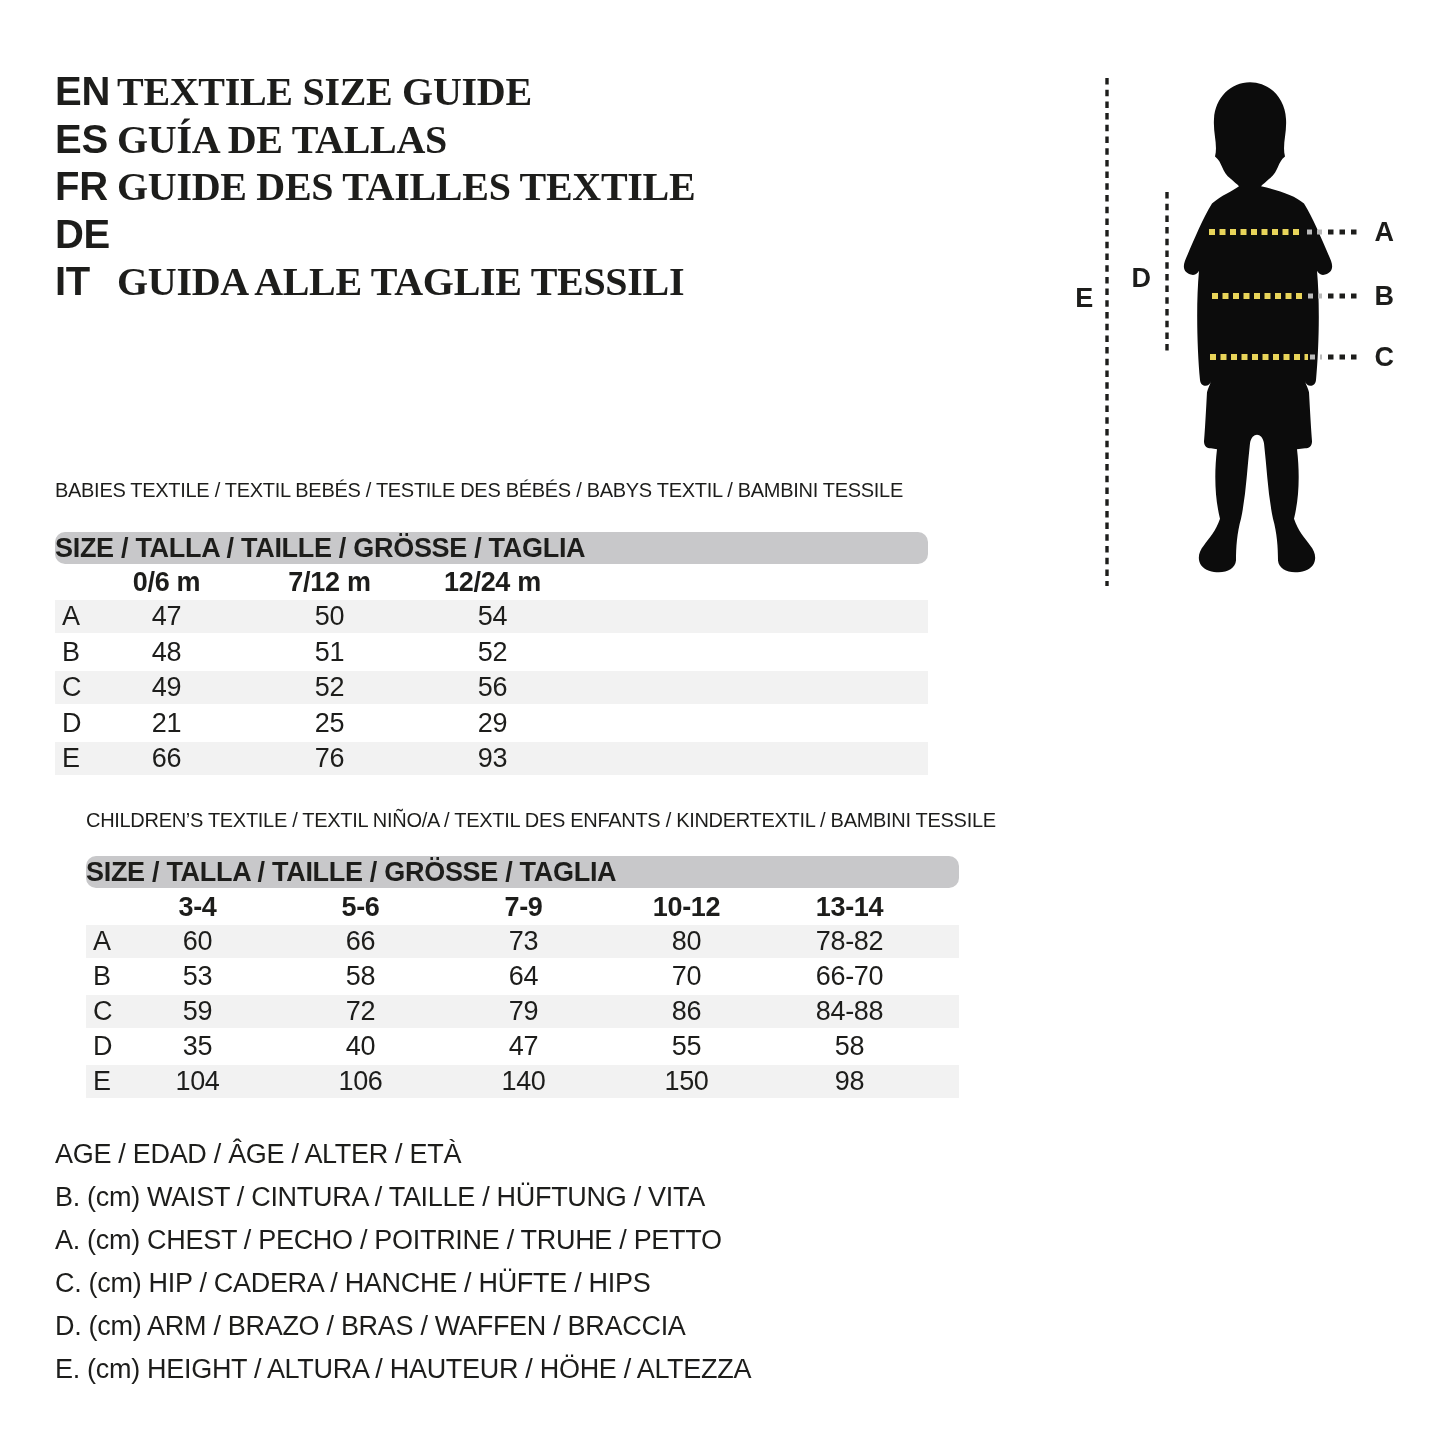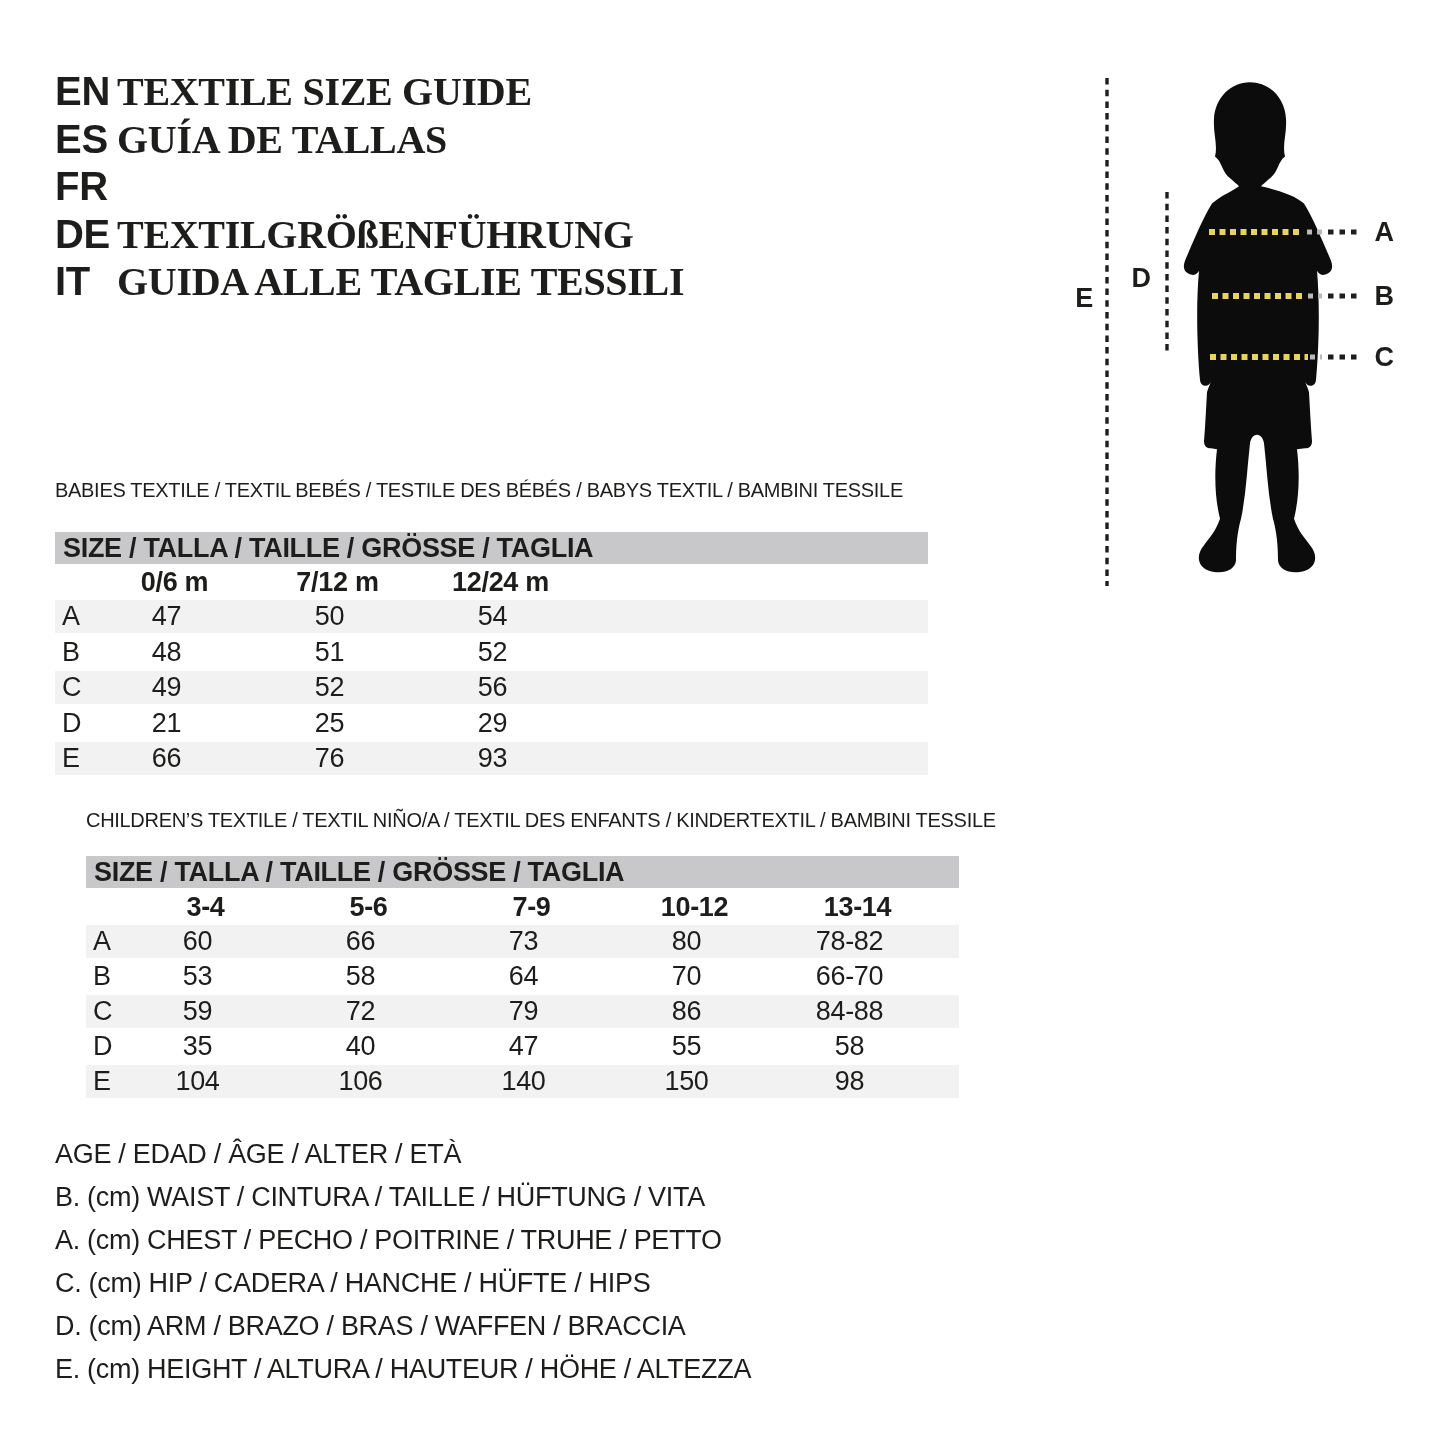--- a/index.html
+++ b/index.html
@@ -32,24 +32,25 @@
   .figure-wrap{position:absolute;left:1060px;top:70px;width:385px;height:520px;}
   .figure-wrap svg{display:block;width:100%;height:100%;}
   .fig-label{font-family:"Liberation Sans","DejaVu Sans",sans-serif;font-weight:700;font-size:27px;fill:var(--text,#1d1d1b);}
 
   
   .table-section{position:absolute;left:55px;width:873px;}
   .tbl-title{margin:0;font-size:20px;font-weight:400;white-space:nowrap;line-height:28px;}
   .size-bar{
     position:absolute;left:0;width:873px;height:32px;
     background:var(--bar-gray,#c8c8ca);
-    font-size:27px;font-weight:700;line-height:32px;padding-left:8px;
+    font-size:27px;font-weight:700;line-height:32px;padding-left:0;
     white-space:nowrap;
+    border-radius:10px;
   }
-  .col-headers{position:absolute;left:8px;width:873px;display:flex;font-weight:700;font-size:27px;}
+  .col-headers{position:absolute;left:0;width:873px;display:flex;font-weight:700;font-size:27px;}
   .col-headers .spacer{width:30px;flex:0 0 30px;}
   .col-headers .col{width:163px;flex:0 0 163px;text-align:center;}
   .rows{position:absolute;left:0;width:873px;}
   .trow{display:flex;height:33px;line-height:33px;font-size:27px;}
   .trow.alt{background:var(--row-gray,#f2f2f2);}
   .trow .rlabel{width:30px;flex:0 0 30px;padding-left:7px;}
   .trow .cell{width:163px;flex:0 0 163px;text-align:center;}
 
   .babies{top:476px;}
   .babies .size-bar{top:56px;}
@@ -76,24 +77,24 @@
     <div class="lang-row">
       <span class="lang-code">EN</span>
       <span class="lang-title">TEXTILE SIZE GUIDE</span>
     </div>
     <div class="lang-row">
       <span class="lang-code">ES</span>
       <span class="lang-title">GUÍA DE TALLAS</span>
     </div>
     <div class="lang-row">
       <span class="lang-code">FR</span>
+      <span class="lang-title">GUIDE DES TAILLES TEXTILE</span>
     </div>
     <div class="lang-row">
       <span class="lang-code">DE</span>
-      <span class="lang-title">TEXTILGRÖßENFÜHRUNG</span>
     </div>
     <div class="lang-row">
       <span class="lang-code">IT</span>
       <span class="lang-title">GUIDA ALLE TAGLIE TESSILI</span>
     </div>
   </section>
 
   <div class="figure-wrap">
     <svg viewBox="0 0 385 520">
 

